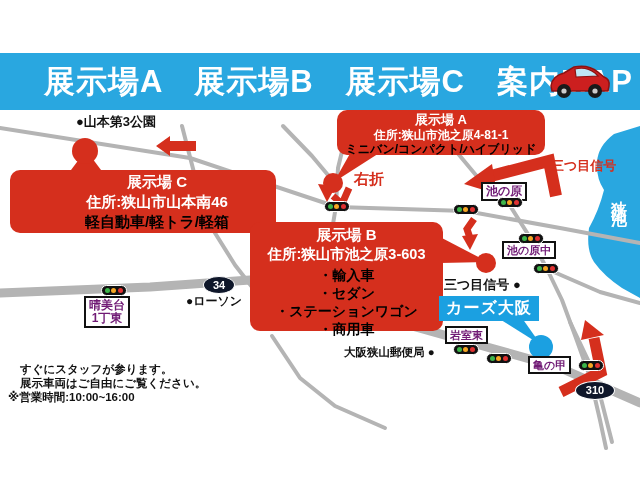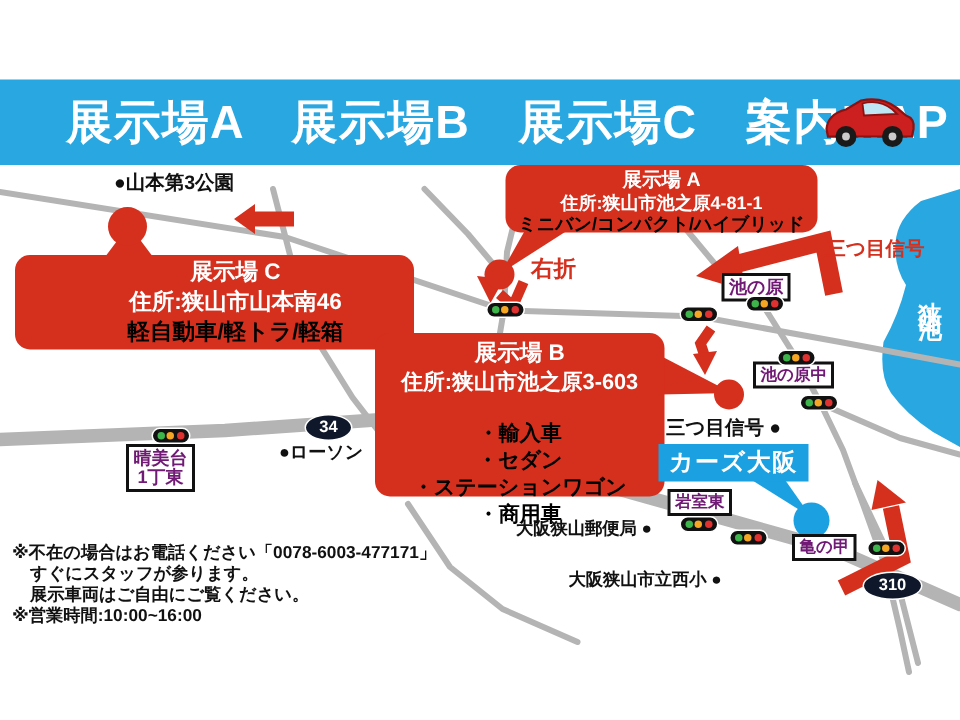--- a/index.html
+++ b/index.html
@@ -17,21 +17,21 @@
   .bubble{background:#d52f1d;border-radius:10px;color:#ffffff;font-weight:bold;text-align:center;}
   .bubble .ttl{color:#ffffff;}
   .bubble .addr{color:#ffffff;}
   .bubble .veh{color:#000000;}
   #bubble-a{left:337px;top:110px;width:208px;height:43px;font-size:12px;line-height:1.2;padding-top:2px;}
   #bubble-a .ttl{font-size:13px;}
   #bubble-c{left:10px;top:170px;width:238px;height:61px;font-size:15px;line-height:1.33;padding-top:2px;padding-left:28px;}
   #bubble-b{left:250px;top:222px;width:193px;height:109px;font-size:14px;}
   #bubble-b .ttl{font-size:15px;margin-top:4px;}
   #bubble-b .addr{font-size:14.5px;}
-  #bubble-b .veh{font-size:14px;line-height:1.28;margin-top:16px;}
+  #bubble-b .veh{font-size:14px;line-height:1.28;margin-top:3px;}
   
   .mlabel{color:#111111;font-weight:bold;white-space:nowrap;}
   .boxlabel{background:#ffffff;border:2px solid #111111;color:#701a75;font-weight:bold;
     text-align:center;white-space:nowrap;line-height:1.1;padding:1px 3px;}
   .redtext{color:#d52f1d;font-weight:bold;white-space:nowrap;}
   
   .signal{width:26px;height:11px;background:#111111;border:1px solid #ffffff;border-radius:6px;
     display:flex;align-items:center;justify-content:space-around;padding:0 2px;box-sizing:border-box;}
   .signal i{width:5px;height:5px;border-radius:50%;display:block;}
   .sig-g{background:#3db54a;} .sig-y{background:#f5a623;} .sig-r{background:#e03131;}
@@ -137,21 +137,20 @@
       <div>・セダン</div>
       <div>・ステーションワゴン</div>
       <div>・商用車</div>
     </div>
   </div>
 
   <div class="abs mlabel" style="left:76px;top:113px;font-size:13px;">●山本第3公園</div>
   <div class="abs mlabel" style="left:186px;top:293px;font-size:12px;">●ローソン</div>
   <div class="abs mlabel" style="left:444px;top:276px;font-size:13px;">三つ目信号 ●</div>
   <div class="abs mlabel" style="left:344px;top:345px;font-size:11.5px;">大阪狭山郵便局 ●</div>
-  <div class="abs mlabel" style="left:379px;top:379px;font-size:11.5px;">大阪狭山市立西小 ●</div>
 
   <div class="abs boxlabel" style="left:481px;top:182px;font-size:12px;">池の原</div>
   <div class="abs boxlabel" style="left:502px;top:241px;font-size:11px;">池の原中</div>
   <div class="abs boxlabel" style="left:84px;top:296px;font-size:12px;">
     <div>晴美台</div>
     <div>1丁東</div>
   </div>
   <div class="abs boxlabel" style="left:445px;top:326px;font-size:11px;">岩室東</div>
   <div class="abs boxlabel" style="left:528px;top:356px;font-size:11px;">亀の甲</div>
 
@@ -204,19 +203,18 @@
       <i class="sig-y"></i>
       <i class="sig-r"></i>
     </div>
   <div class="abs signal" style="left:578px;top:360px;">
       <i class="sig-g"></i>
       <i class="sig-y"></i>
       <i class="sig-r"></i>
     </div>
 
   <div id="notes" class="abs">
-    <div>※不在の場合はお電話ください「0078-6003-477171」</div>
     <div class="indent">すぐにスタッフが参ります。</div>
     <div class="indent">展示車両はご自由にご覧ください。</div>
     <div>※営業時間:10:00~16:00</div>
   </div>
 
 </div>
 
 </body></html>

